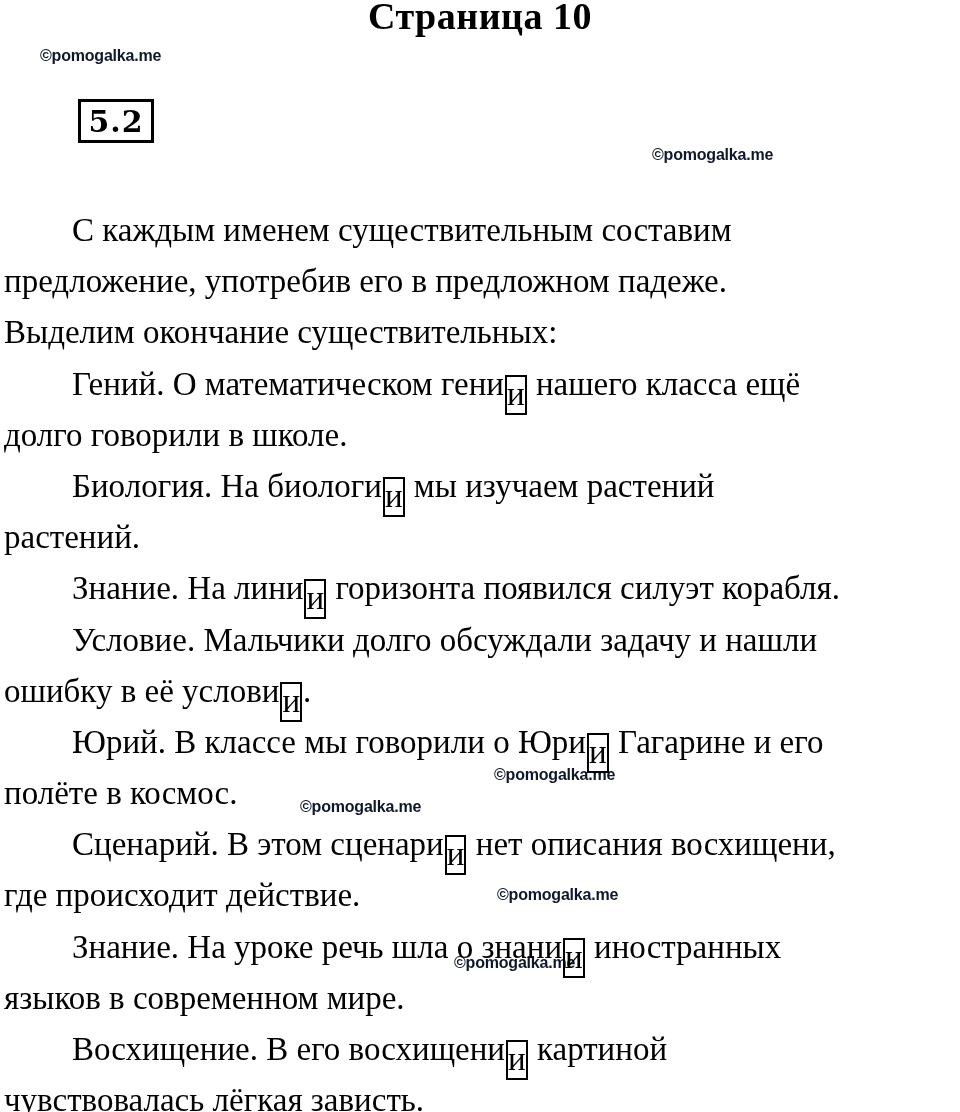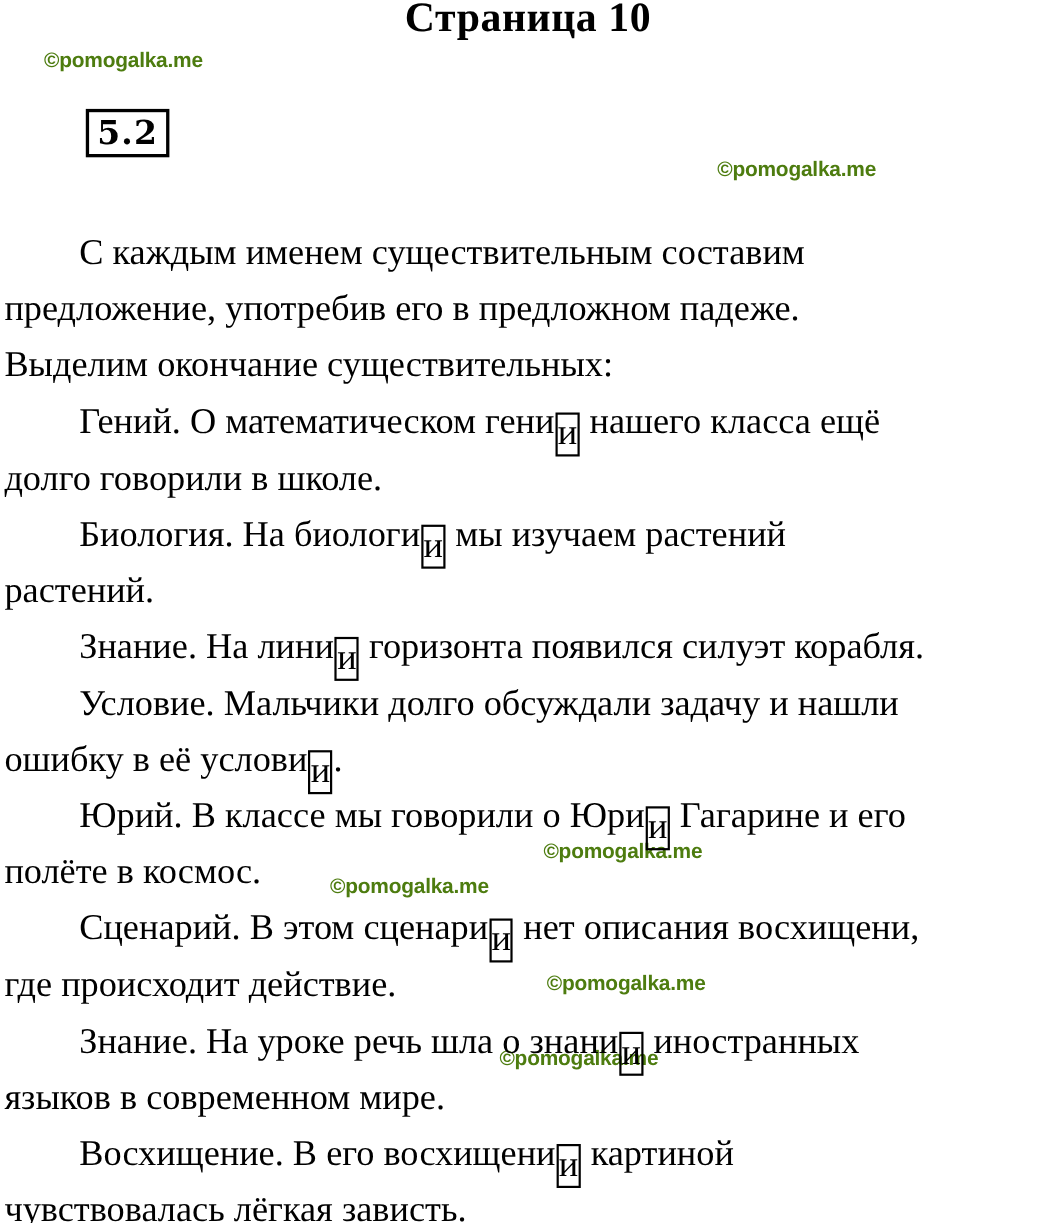--- a/index.html
+++ b/index.html
@@ -8,21 +8,21 @@
       color: #000;
       font-family: "Liberation Serif", "DejaVu Serif", serif;
     }
     .page-title {
       position: absolute; left: 0; width: 960px; top: -6px;
       text-align: center; font-weight: bold; font-size: 38px; line-height: 44px;
       letter-spacing: 0.5px;
     }
     .wm {
       position: absolute; font-family: "Liberation Sans", "DejaVu Sans", sans-serif;
-      font-weight: bold; font-size: 19px; line-height: 20px; color: #4d7c0f;
+      font-weight: bold; font-size: 16px; line-height: 20px; color: #0f172a;
       letter-spacing: -0.2px;
     }
     .task-box {
       position: absolute; left: 78px; top: 99px; width: 76px; height: 44px;
       border: 3px solid #000; box-sizing: border-box;
       display: flex; align-items: center; justify-content: center;
       font-family: "DejaVu Serif", serif; font-weight: bold; font-size: 30px;
       letter-spacing: 1px;
       text-align: center;
     }

